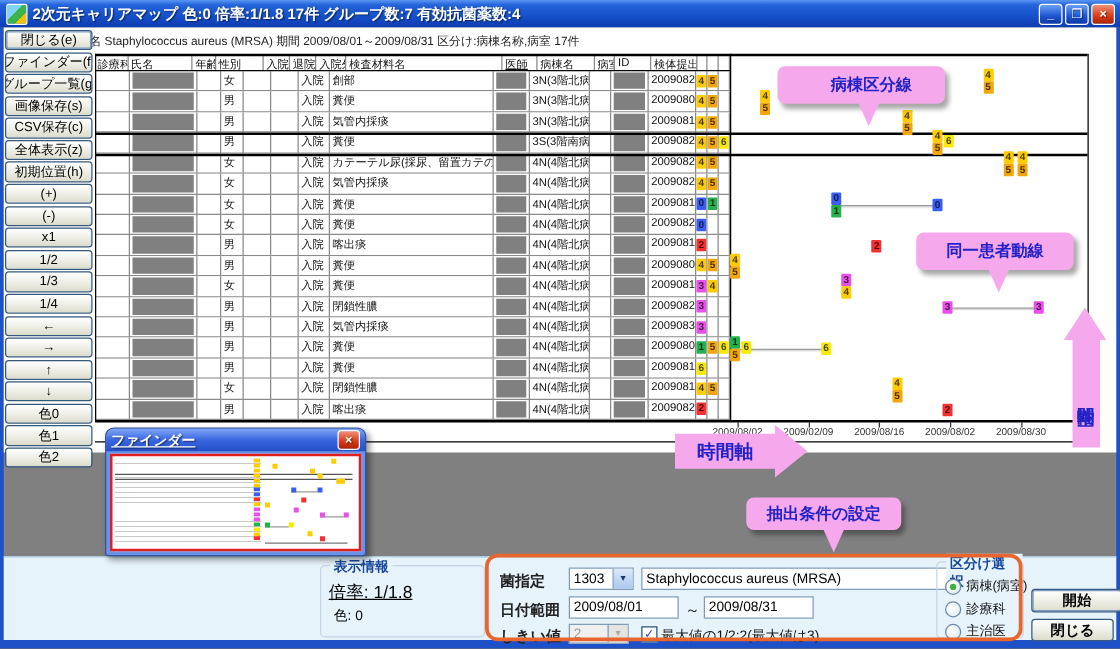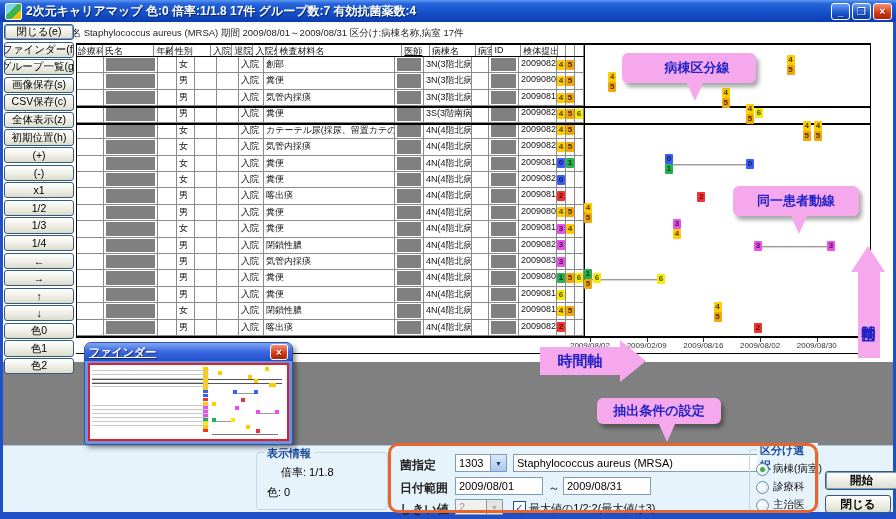--- a/index.html
+++ b/index.html
@@ -824,21 +824,21 @@
         <div class="minidot" style="left: 122px; top: 52.65px; width: 4px; height: 4px; background: rgb(35, 177, 77);"></div>
         <div class="minidot" style="left: 140.9px; top: 52.65px; width: 4px; height: 4px; background: rgb(248, 234, 0);"></div>
         <div class="minidot" style="left: 155.6px; top: 60.45px; width: 4px; height: 4px; background: rgb(255, 204, 0);"></div>
         <div class="minidot" style="left: 166.1px; top: 64.35px; width: 4px; height: 4px; background: rgb(245, 48, 48);"></div>
       </div>
   </div>
 
   <div id="bottom-panel">
     <div class="fieldset" style="left:253px;top:6px;width:130px;height:56px;">
       <span class="legend">表示情報</span>
-      <div style="position:absolute;left:24px;top:12px;font-size:11px;">倍率: 1/1.8</div>
+      <div style="position:absolute;left:6px;top:12px;font-size:14px;text-decoration:underline;">倍率: 1/1.8</div>
       <div style="position:absolute;left:10px;top:32px;font-size:11px;">色: 0</div>
     </div>
 
     <div class="flabel" style="left:397px;top:11px;">菌指定</div>
     <div class="combo" style="left:452px;top:8px;width:52px;">
       <span class="val">1303</span>
       <span class="arr">▼</span>
     </div>
     <div class="combo" style="left:510px;top:8px;width:298px;">
       <span class="val">Staphylococcus aureus (MRSA)</span>

